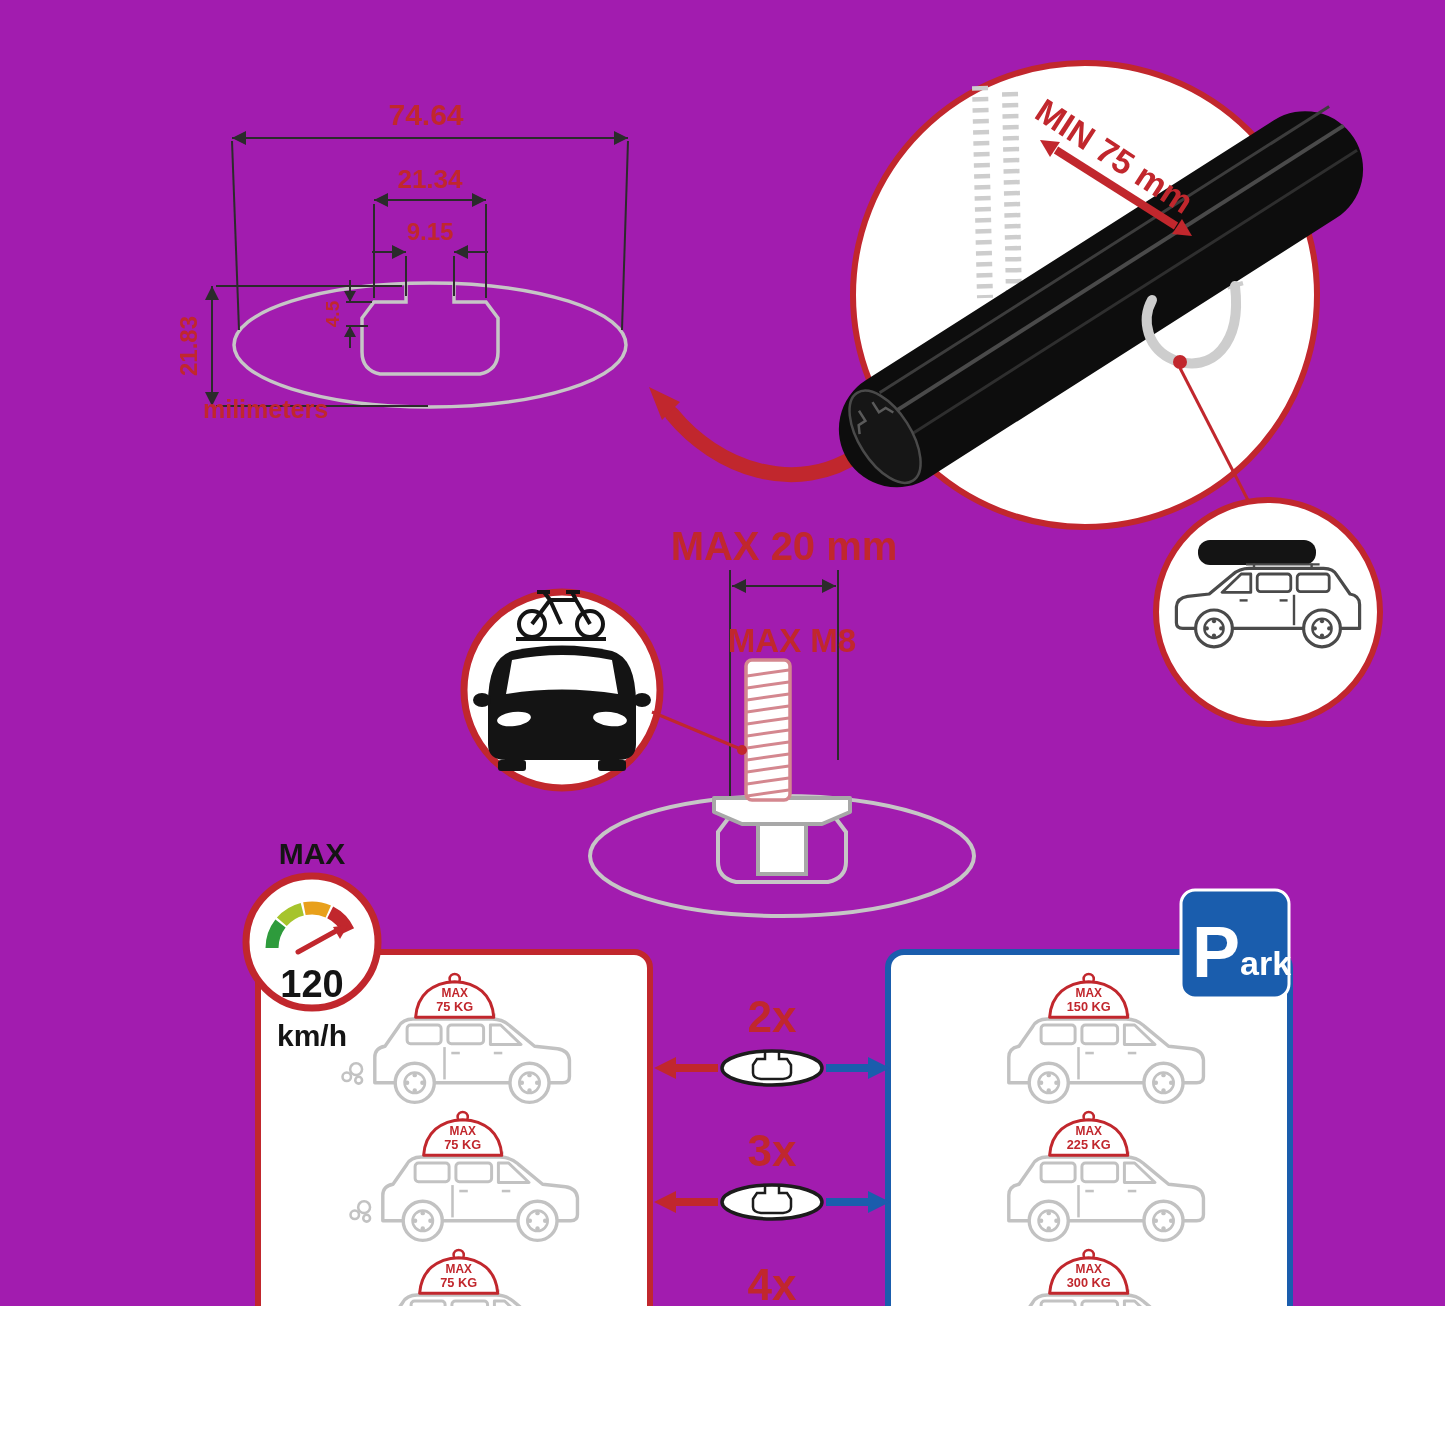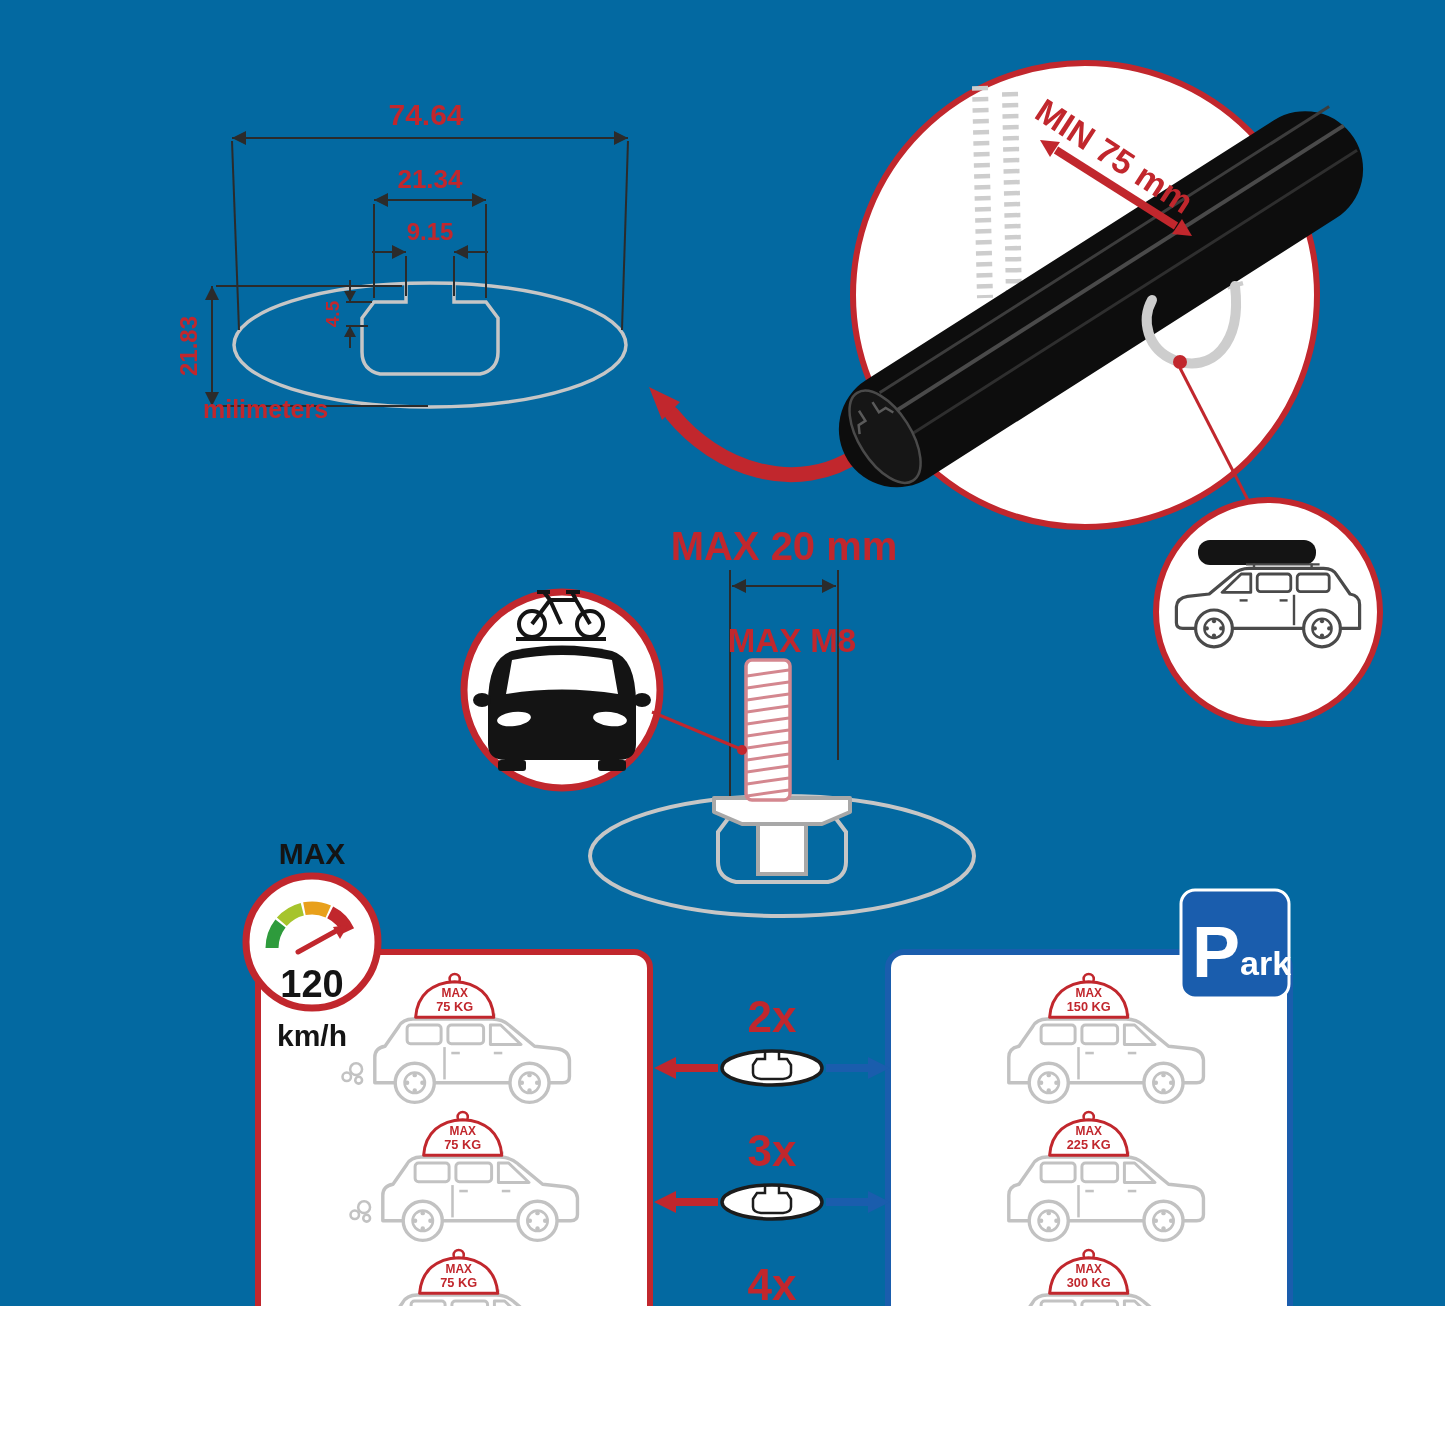--- a/index.html
+++ b/index.html
@@ -1,16 +1,16 @@
 <!DOCTYPE html>
 <html><head>
 <meta charset="utf-8">
 <style>
   html,body{margin:0;padding:0;background:#fff}
-  .canvas{position:relative;width:1445px;height:1306px;background:#0369a1;font-family:"Liberation Sans",sans-serif;overflow:hidden}
+  .canvas{position:relative;width:1445px;height:1306px;background:#a21caf;font-family:"Liberation Sans",sans-serif;overflow:hidden}
   svg{display:block}
   text{font-family:"Liberation Sans",sans-serif;font-weight:700}
   .red-t{fill:#C1272D}
   .blk-t{fill:#141414}
   .wht-t{fill:#ffffff}
   .dim{stroke:#2b2b2b;stroke-width:2;fill:none}
   .dimh{fill:#2b2b2b}
   .gray{stroke:#c6c6c6;fill:none}
   .redf{fill:#C1272D}
   .bluef{fill:#1A5DAD}

